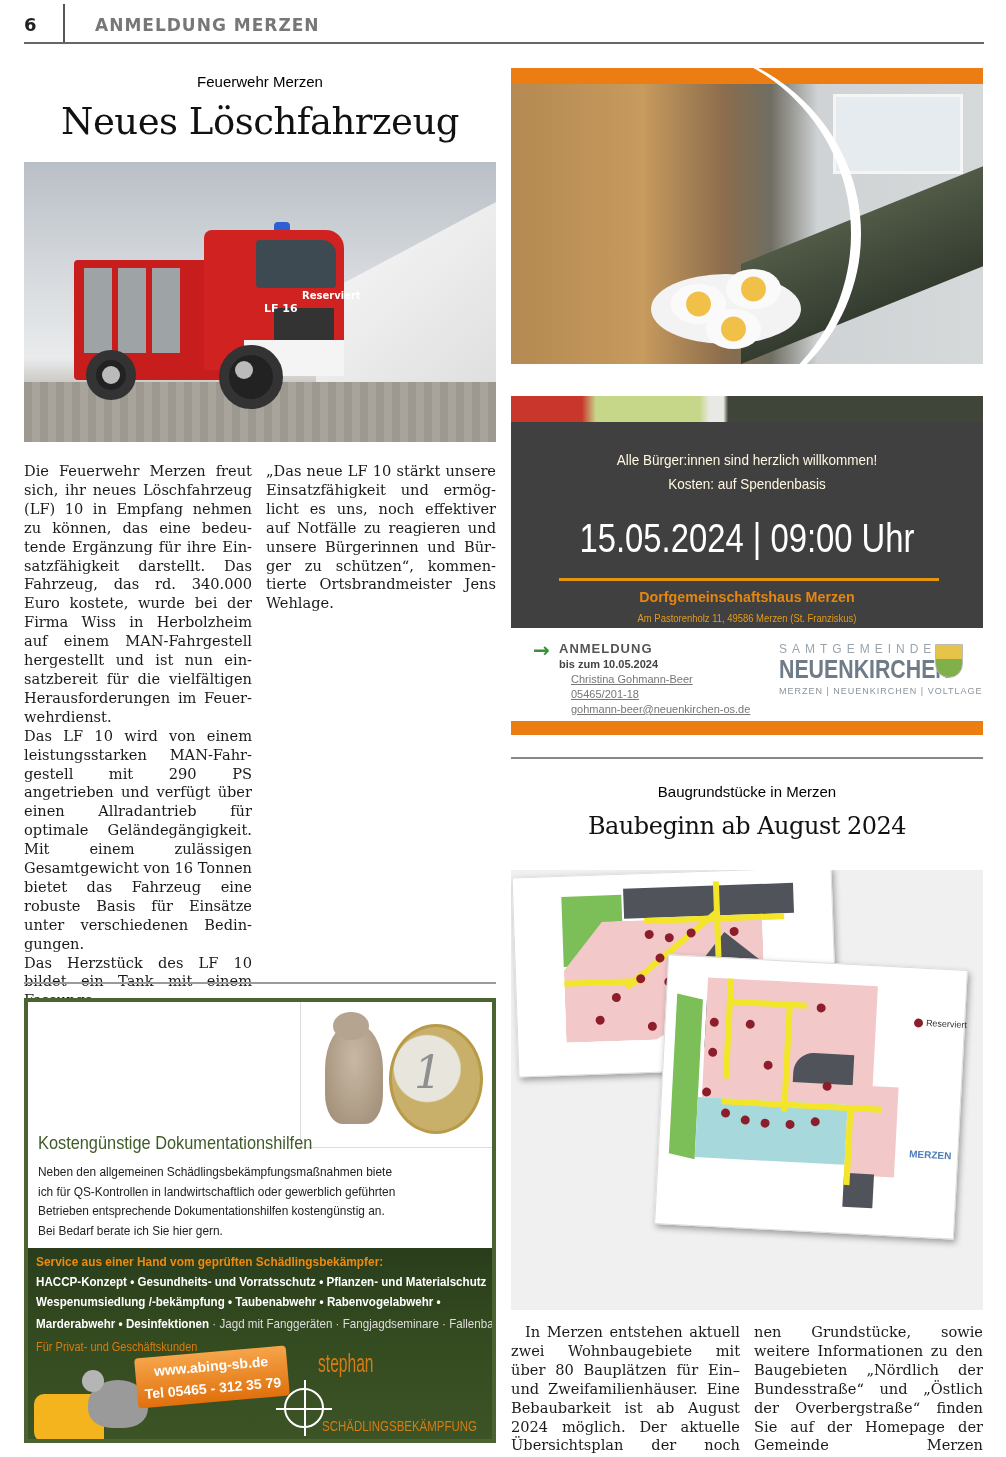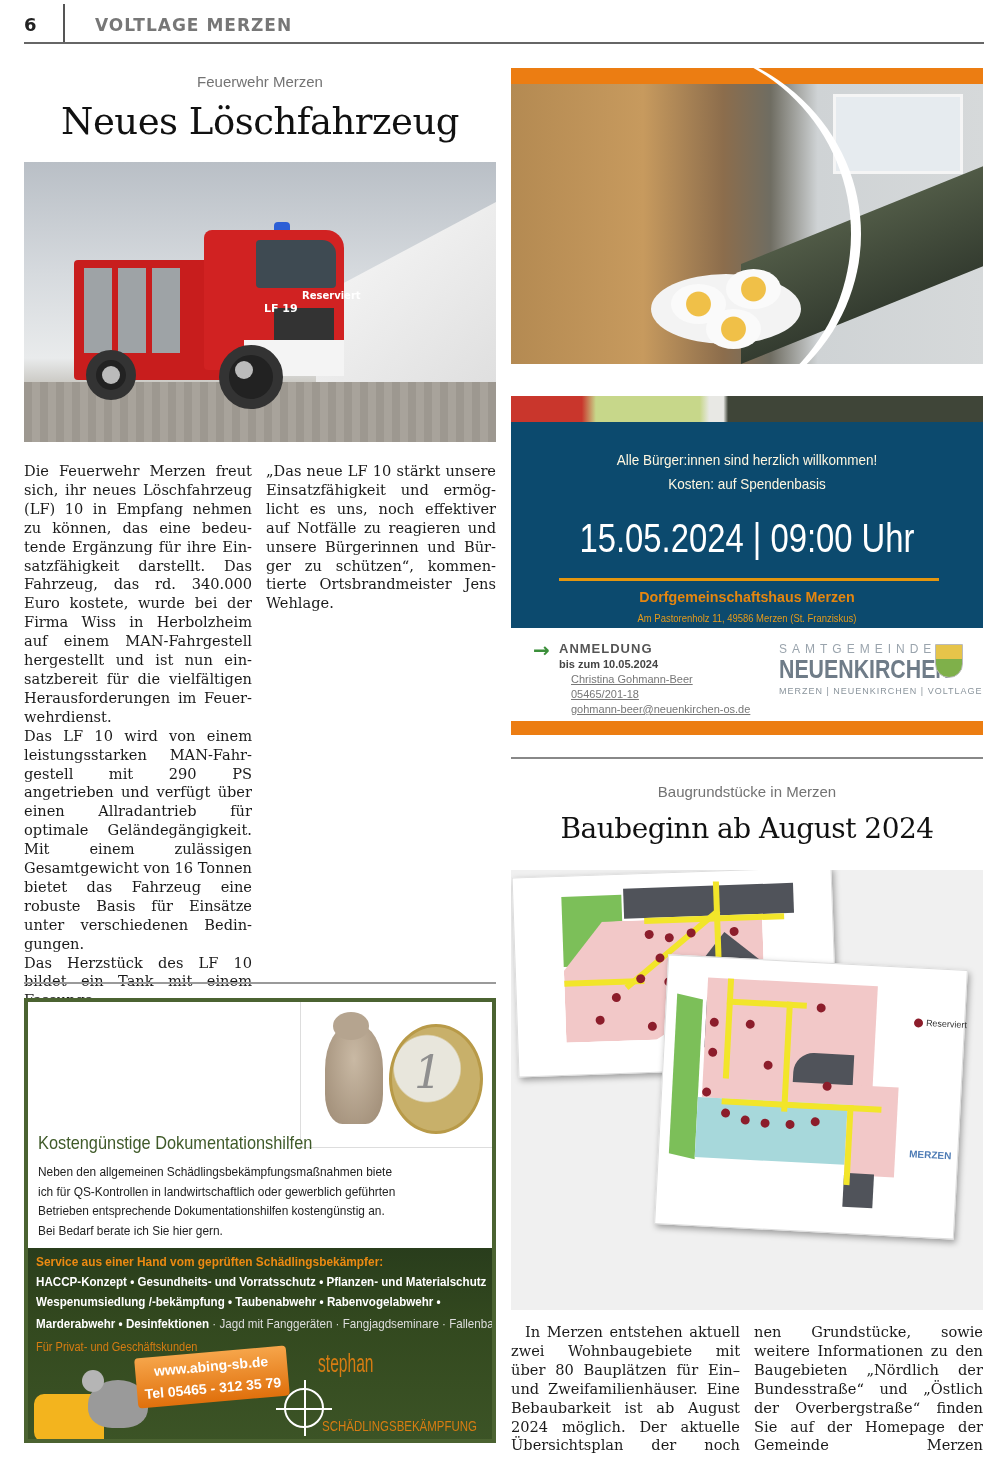--- a/index.html
+++ b/index.html
@@ -6,21 +6,21 @@
   html, body { width: 1006px; height: 1457px; background: #fff; overflow: hidden; }
   body { position: relative; font-family: "DejaVu Serif", serif; color: #1a1a1a; }
 
   
   .page-num { position: absolute; left: 24px; top: 14px; font: bold 18px "DejaVu Sans", sans-serif; color: #222; }
   .hdr-vline { position: absolute; left: 63px; top: 4px; width: 2px; height: 40px; background: #555; }
   .pub-name { position: absolute; left: 95px; top: 15px; font: bold 17px "DejaVu Sans", sans-serif; color: #777; letter-spacing: 1px; }
   .hdr-line { position: absolute; left: 24px; top: 42px; width: 960px; height: 2px; background: #666; }
 
   
-  .kicker { position: absolute; font: 15px "Liberation Sans", sans-serif; color: #737373; text-align: center; }
+  .kicker { position: absolute; font: 15px "Liberation Sans", sans-serif; color: #000000; text-align: center; }
   .headline { position: absolute; font-family: "DejaVu Serif", serif; color: #111; text-align: center; white-space: nowrap; }
   .kicker1 { left: 24px; top: 73px; width: 472px; }
   .hl1 { left: 24px; top: 100px; width: 472px; font-size: 37px; letter-spacing: -0.5px; }
 
   .photo-truck { position: absolute; left: 24px; top: 162px; width: 472px; height: 280px; overflow: hidden;
     background: linear-gradient(180deg,#b9bfc6 0%,#d6dade 40%,#e9ebec 70%,#c7c5bf 80%,#a8a49c 100%); }
   .photo-truck .wall { position:absolute; right:0; top:0; width:180px; height:220px; background:linear-gradient(160deg,#f2f2f2,#dcdcdc); transform: skewY(-28deg); transform-origin: right top; top:40px; }
   .photo-truck .ground { position:absolute; left:0; bottom:0; width:100%; height:60px; background: repeating-linear-gradient(90deg,#9d9890 0 8px,#a8a39b 8px 16px); }
   .truck-body { position:absolute; left:50px; top:58px; width:300px; height:165px; }
   .truck-box { position:absolute; left:0; top:40px; width:150px; height:120px; background:#c81d1d; border-radius:4px; }
@@ -75,42 +75,42 @@
   .bf-photo { position:absolute; left:0; top:16px; width:100%; height:280px;
     background: linear-gradient(90deg,#b48a52 0%,#c79a5e 28%,#8c6d4c 45%,#6f6d62 55%,#cfd3d5 65%,#d6d9da 100%); }
   .bf-photo .table { position:absolute; left:230px; top:180px; width:250px; height:100px; background: linear-gradient(180deg,#505a46,#343c30); transform: skewY(-22deg); transform-origin:left bottom; }
   .bf-photo .plate { position:absolute; left:140px; top:190px; width:150px; height:70px; border-radius:50%; background:#f3f3f3; }
   .bf-photo .egg { position:absolute; width:55px; height:40px; border-radius:50%; background: radial-gradient(circle at 50% 50%, #f0c048 0 35%, #fafafa 38%); }
   .bf-photo .window { position:absolute; right:20px; top:10px; width:130px; height:80px; background:#e6ebef; border:3px solid #f5f5f5; }
   .bf-photo .arc { position:absolute; left:150px; top:-40px; width:200px; height:380px; border-right:10px solid #fff; border-radius:0 100% 100% 0 / 0 50% 50% 0; }
   .bf-banner { position:absolute; left:0; top:278px; width:350px; height:50px; background:#ec7d12; }
   .bf-banner-text { position:absolute; left:28px; top:9px; font: 27px "Liberation Sans", sans-serif; color:#fff; transform: scaleX(0.8); transform-origin:left; white-space:nowrap; }
   .bf-fruit { position:absolute; left:0; top:328px; width:472px; height:26px; background: linear-gradient(90deg,#c9362c 0 15%,#c7d78a 18% 40%,#e8e8e4 42% 45%,#3f4538 46% 100%); }
-  .bf-yellow { position:absolute; left:0; top:354px; width:100%; height:206px; background:#0c4a6e; }
+  .bf-yellow { position:absolute; left:0; top:354px; width:100%; height:206px; background:#404040; }
   .bf-welcome { position:absolute; left:0; top:26px; width:100%; text-align:center; font: 15px/24px "Liberation Sans", sans-serif; color:#fff7e0; transform: scaleX(0.9); }
   .bf-date { position:absolute; left:0; top:94px; width:100%; text-align:center; font: 40px "Liberation Sans", sans-serif; color:#fff; transform: scaleX(0.82); white-space:nowrap; }
   .bf-rule { position:absolute; left:48px; top:156px; width:380px; height:3px; background:#e5960f; }
   .bf-venue { position:absolute; left:0; top:166px; width:100%; text-align:center; font: bold 15px "Liberation Sans", sans-serif; color:#e5860f; transform: scaleX(0.95); }
   .bf-addr { position:absolute; left:0; top:190px; width:100%; text-align:center; font: 10.5px "Liberation Sans", sans-serif; color:#e59a1a; transform: scaleX(0.9); }
   .bf-footer { position:absolute; left:0; top:560px; width:100%; height:93px; background:#fff; }
   .arrow-icon { position:absolute; left:22px; top:10px; font: bold 20px "DejaVu Sans", sans-serif; color:#3b8f3a; }
   .anm-title { position:absolute; left:48px; top:13px; font: bold 13px "Liberation Sans", sans-serif; color:#555; letter-spacing:1px; }
   .anm-date { position:absolute; left:48px; top:30px; font: bold 11px "Liberation Sans", sans-serif; color:#444; }
   .anm-line { position:absolute; left:60px; font: 11px "Liberation Sans", sans-serif; color:#777;text-decoration:underline; }
   .sg-small { position:absolute; left:268px; top:14px; font: 12px "Liberation Sans", sans-serif; color:#9aa4ad; letter-spacing:5px; }
   .sg-big { position:absolute; left:268px; top:26px; font: bold 26px "Liberation Sans", sans-serif; color:#6f7c88; transform: scaleX(0.82); transform-origin:left; white-space:nowrap; }
   .sg-places { position:absolute; left:268px; top:58px; font: 9px "Liberation Sans", sans-serif; color:#8a949c; letter-spacing:1px; white-space:nowrap; }
   .crest { position:absolute; left:424px; top:16px; width:28px; height:34px; border:1px solid #bbb; border-radius:0 0 14px 14px; background: linear-gradient(180deg,#e6c44a 0 45%,#7fb04a 45%); }
   .bf-bottombar { position:absolute; left:0; top:653px; width:100%; height:14px; background:#ec7d12; }
 
   .sep-right { position:absolute; left:511px; top:757px; width:472px; height:2px; background:#888; }
 
   
   .kicker2 { left: 511px; top: 783px; width: 472px; }
-  .hl2 { left: 511px; top: 812px; width: 472px; font-size: 28px; letter-spacing: -0.5px; }
+  .hl2 { left: 511px; top: 812px; width: 472px; font-size: 24px; letter-spacing: -0.5px; }
   .plans { position:absolute; left:511px; top:870px; width:472px; height:440px; background:#f0f0f0; overflow:hidden; }
   .plan { position:absolute; background:#fff; box-shadow: 2px 3px 6px rgba(0,0,0,.35); border:1px solid #ddd; }
   .plan1 { left:4px; top:2px; width:320px; height:200px; transform: rotate(-2deg); }
   .plan2 { left:150px; top:92px; width:300px; height:270px; transform: rotate(3deg); }
   .zone { position:absolute; }
   .pink { background:#f2c8c8; }
   .green { background:#7cbf59; }
   .grey { background:#50535a; }
   .cyan { background:#a7d8db; }
   .road { position:absolute; background:#f2e52a; }
@@ -120,40 +120,40 @@
   .merzen-logo { position:absolute; font: bold 10px "Liberation Sans", sans-serif; color:#4d7bb5; }
 
   .a2c1 { left: 511px; top: 1323px; width: 229px; }
   .a2c2 { left: 754px; top: 1323px; width: 229px; }
 </style>
 </head>
 <body>
 
 <div class="page-num">6</div>
 <div class="hdr-vline"></div>
-<div class="pub-name">VOLTLAGE MERZEN</div>
+<div class="pub-name">ANMELDUNG MERZEN</div>
 <div class="hdr-line"></div>
 
 <div class="kicker kicker1">Feuerwehr Merzen</div>
 <div class="headline hl1">Neues Löschfahrzeug</div>
 
 <div class="photo-truck">
   <div class="wall"></div>
   <div class="ground"></div>
   <div class="truck-body">
     <div class="truck-box">
       <div class="shutter" style="left:10px"></div>
       <div class="shutter" style="left:44px"></div>
       <div class="shutter" style="left:78px"></div>
     </div>
     <div class="truck-cab">
       <div class="win"></div>
       <div class="grille"></div>
       <div class="bumper"></div>
-      <span class="lf-label">LF 19</span>
+      <span class="lf-label">LF 16</span>
       <span class="fw-label">Reserviert</span>
     </div>
     <div class="siren"></div>
     <div class="wheel" style="left:12px; top:130px"></div>
     <div class="wheel" style="left:145px; top:125px; width:64px; height:64px"></div>
   </div>
 </div>
 
 <div class="col a1c1">
   <p>Die Feuerwehr Merzen freut sich, ihr neues Löschfahrzeug (LF) 10 in Empfang nehmen zu können, das eine bedeu­tende Ergänzung für ihre Ein­satzfähigkeit darstellt. Das Fahrzeug, das rd. 340.000 Euro kostete, wurde bei der Firma Wiss in Herbolzheim auf einem MAN-Fahrgestell hergestellt und ist nun ein­satzbereit für die vielfältigen Herausforderungen im Feuer­wehrdienst.</p>

